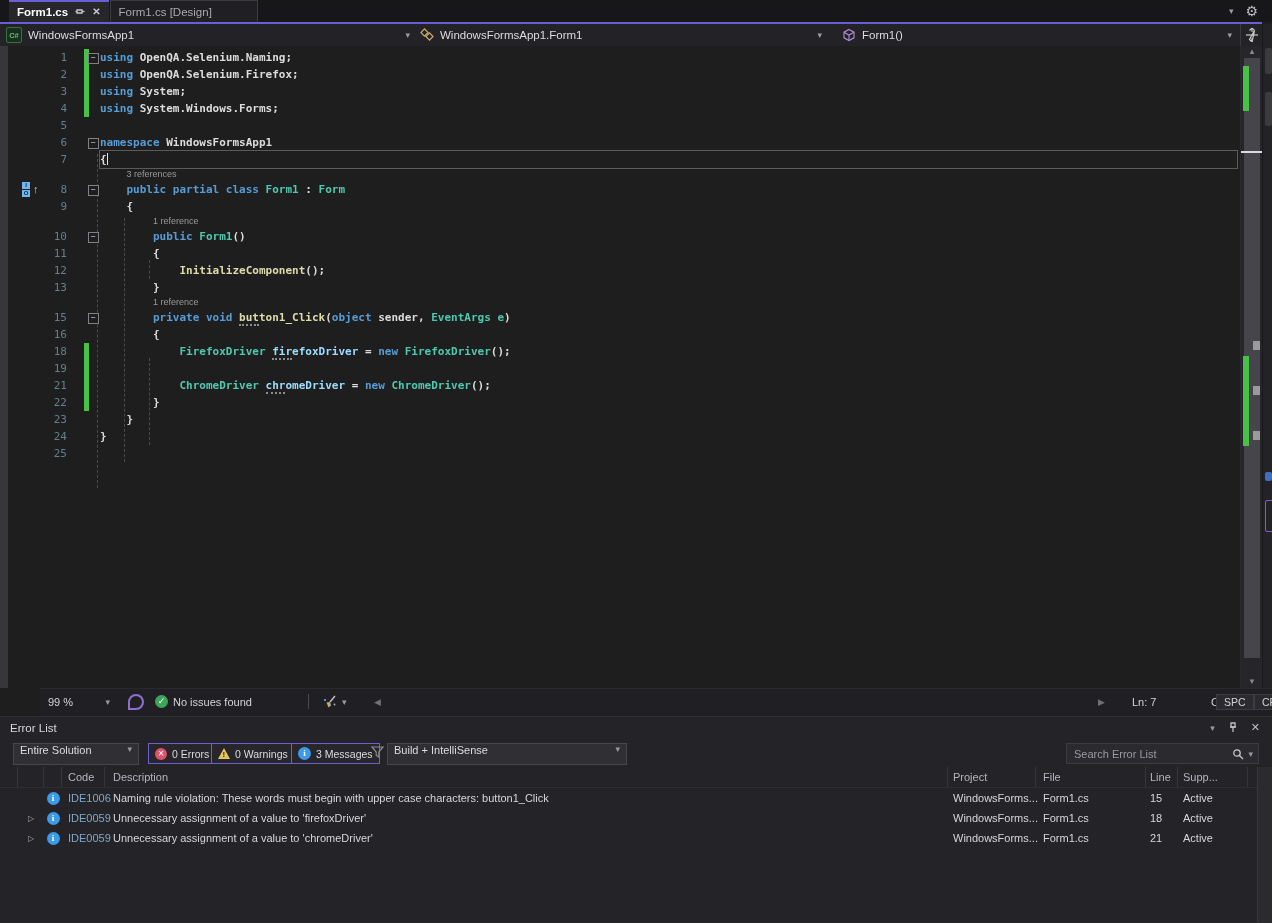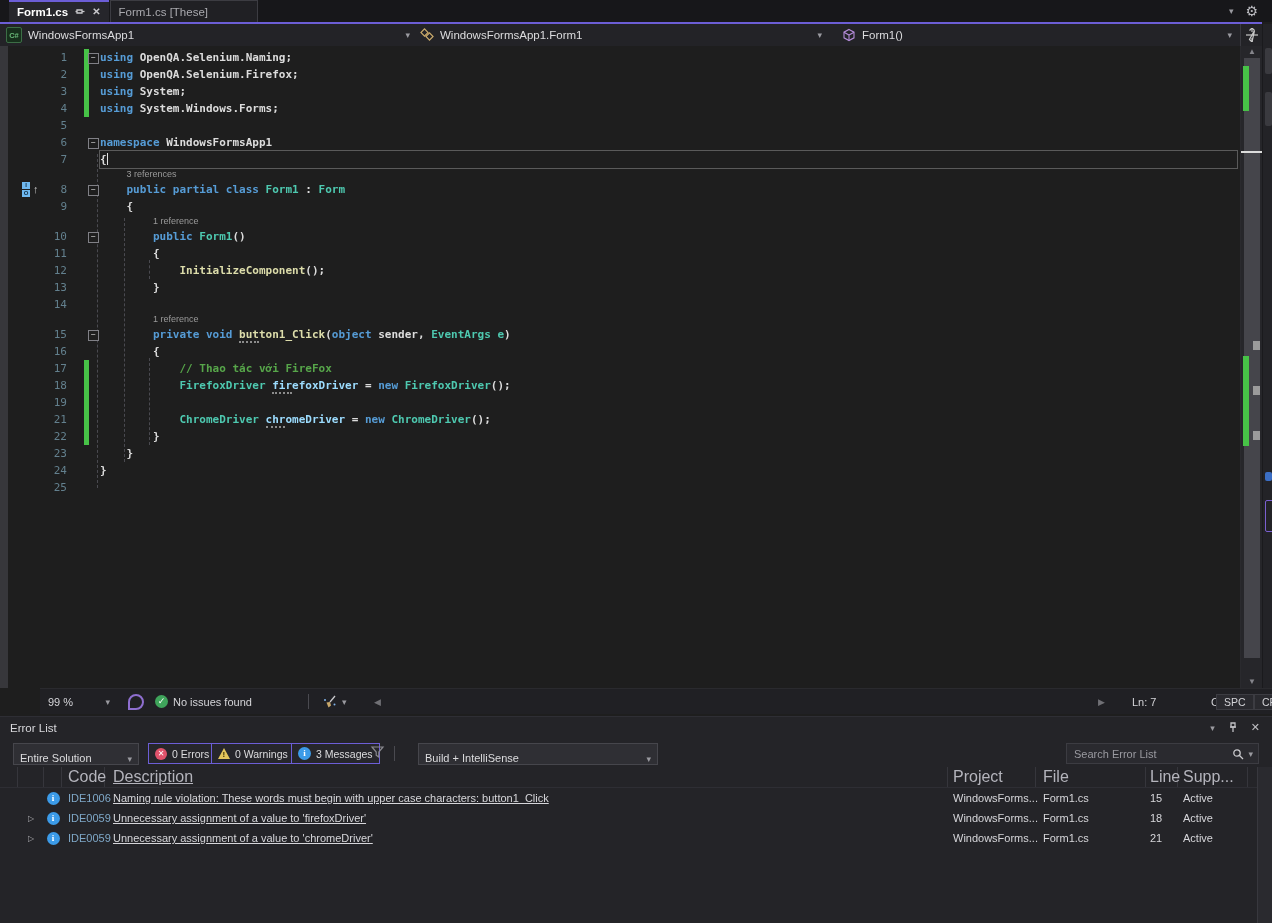--- a/index.html
+++ b/index.html
@@ -66,39 +66,39 @@
   .ic-intellicode{width:12px;height:12px;border:2px solid #8F6FD0;border-radius:50% 50% 50% 0;}
   .vsep{width:1px;height:15px;background:#4A4A50;}
   .sb-hbox{background:#2A2A2F;border:1px solid #3C3C42;font-size:10.5px;padding:1px 7px;}
   .scroll-arrow{color:#707075;font-size:9px;}
   
   #errorlist{position:absolute;left:0;top:716px;width:1272px;height:207px;background:#242428;border-top:1px solid #2E2E34;}
   #el-title{position:relative;height:24px;}
   #el-title .t{position:absolute;left:10px;top:5px;font-size:11.5px;color:#D8D8DC;}
   #el-title .ticons{position:absolute;right:12px;top:4px;display:flex;gap:13px;align-items:center;color:#C0C0C4;}
   #el-toolbar{position:relative;height:26px;}
-  .el-combo{position:absolute;top:2px;height:20px;background:#2F2F34;border:1px solid #46464C;display:flex;align-items:flex-end;
+  .el-combo{position:absolute;top:2px;height:20px;background:#2F2F34;border:1px solid #46464C;display:flex;align-items:flex-start;
             padding:0 6px;font-size:11px;color:#DCDCDE;gap:0;}
   .el-btn{position:absolute;top:2px;height:19px;border:1px solid var(--accent);background:#26262B;display:flex;align-items:center;
           gap:5px;padding:0 6px;font-size:10.5px;color:#DCDCDE;}
   .err-ic{width:12px;height:12px;border-radius:50%;background:var(--err);color:#FFF;font-size:8px;line-height:12px;text-align:center;}
   .warn-ic{width:0;height:0;border-left:6px solid transparent;border-right:6px solid transparent;border-bottom:11px solid var(--warn);position:relative;}
   .warn-ic i{position:absolute;left:-1.5px;top:2px;font-style:normal;color:#3A2E00;font-size:8px;font-weight:bold;}
   .info-ic{width:13px;height:13px;border-radius:50%;background:var(--info);color:#FFF;font:bold 9px/13px "Liberation Serif",serif;text-align:center;flex:none;}
   #el-search{position:absolute;left:1066px;top:2px;width:181px;height:19px;background:#2A2A2F;border:1px solid #3C3C42;display:flex;align-items:center;padding:0 5px;}
   #el-search input{flex:1;background:transparent;border:none;outline:none;color:#C8C8CC;font-size:11px;font-family:"Liberation Sans",sans-serif;}
   #el-search input::placeholder{color:#9A9AA0;}
   .el-grid{display:grid;grid-template-columns:18px 26px 18px 43px 843px 88px 110px 32px 70px 1fr;}
-  #el-header{height:20px;font-size:16px;color:#B4B4BC;border-bottom:1px solid #2E2E34;}
+  #el-header{height:20px;font-size:11px;color:#B4B4BC;border-bottom:1px solid #2E2E34;}
   #el-header>div{border-right:1px solid #36363C;display:flex;align-items:center;}
   .el-row{height:20px;font-size:11px;color:#D6D6DA;align-items:center;}
   .el-row>div{display:flex;align-items:center;height:20px;}
   .cell-code{color:#7FA8C8;}
   .exp{color:#A8A8AC;font-size:8px;}
-  .pad6{padding-left:6px;} .pad8{padding-left:8px;text-decoration:underline;} .pad5{padding-left:5px;} .pad7{padding-left:7px;} .pad4{padding-left:4px;}
+  .pad6{padding-left:6px;} .pad8{padding-left:8px;} .pad5{padding-left:5px;} .pad7{padding-left:7px;} .pad4{padding-left:4px;}
   #el-scroll{position:absolute;right:0;top:50px;bottom:0;width:14px;background:#2A2A2F;border-left:1px solid #38383E;}
   svg{display:block;}
 </style>
 </head>
 <body>
 
 <div id="app">
 
   <div id="tabstrip">
     <div class="tab active">
@@ -108,21 +108,21 @@
             <g stroke="#C9C9CD" stroke-width="1.3" fill="none">
               <path d="M2 3h5v3H2z"></path>
               <path d="M7 4.5h2.5"></path>
               <path d="M0.5 4.5H2"></path>
             </g>
           </svg>
       </span>
       <span class="close-ic">✕</span>
     </div>
     <div class="tab inactive">
-      <span>Form1.cs [These]</span>
+      <span>Form1.cs [Design]</span>
     </div>
     <div id="strip-icons">
       <span class="dd-arrow">▾</span>
       <span class="gear">⚙</span>
     </div>
   </div>
   <div id="accentline"></div>
 
   <div id="navbar">
     <div class="combo" id="combo-project">
@@ -263,49 +263,36 @@
             <span class="lnum">12</span>
           </div>
           <div class="codetext"><span class="c-pl">            </span><span class="c-mth">InitializeComponent</span><span class="c-pl">();</span></div>
         </div>
         <div class="line">
           <div class="gutter">
             <span class="lnum">13</span>
           </div>
           <div class="codetext"><span class="c-pl">        }</span></div>
         </div>
-        <div class="line">
-          <div class="gutter">
-            <span class="lnum">14</span>
-          </div>
-          <div class="codetext"></div>
-        </div>
         <div class="clrow">
           <div class="gutter"></div>
           <span class="cltext" style="margin-left: 52.96px;">1 reference</span>
         </div>
         <div class="line">
           <div class="gutter">
             <span class="lnum">15</span>
             <i class="fold">−</i>
           </div>
           <div class="codetext"><span class="c-pl">        </span><span class="c-kw">private</span><span class="c-pl"> </span><span class="c-kw">void</span><span class="c-pl"> </span><span class="c-mth c-sug">but</span><span class="c-mth">ton1_Click</span><span class="c-pl">(</span><span class="c-kw">object</span><span class="c-pl"> sender, </span><span class="c-ty">EventArgs e</span><span class="c-pl">)</span></div>
         </div>
         <div class="line">
           <div class="gutter">
             <span class="lnum">16</span>
           </div>
           <div class="codetext"><span class="c-pl">        {</span></div>
-        </div>
-        <div class="line">
-          <div class="gutter">
-            <span class="lnum">17</span>
-            <i class="chg"></i>
-          </div>
-          <div class="codetext"><span class="c-pl">            </span><span class="c-cm">// Thao tác với FireFox</span></div>
         </div>
         <div class="line">
           <div class="gutter">
             <span class="lnum">18</span>
             <i class="chg"></i>
           </div>
           <div class="codetext"><span class="c-pl">            </span><span class="c-ty">FirefoxDriver</span><span class="c-pl"> </span><span class="c-lv c-sug">fir</span><span class="c-lv">efoxDriver</span><span class="c-pl"> = </span><span class="c-kw">new</span><span class="c-pl"> </span><span class="c-ty">FirefoxDriver</span><span class="c-pl">();</span></div>
         </div>
         <div class="line">
           <div class="gutter">
@@ -445,21 +432,21 @@
         <span>0 Warnings</span>
       </div>
       <div class="el-btn" style="left:291px;">
         <span class="info-ic">i</span>
         <span>3 Messages</span>
       </div>
       <svg width="18" height="16" viewBox="0 0 18 16" style="position:absolute;left:370px;top:4px;">
         <path d="M2 2h11l-4.2 5v5l-2.6-1.8V7z" stroke="#8A8A90" fill="none" stroke-width="1.2"></path>
       </svg>
       <span class="vsep" style="position:absolute;left:394px;top:5px;"></span>
-      <div class="el-combo" style="left:418px;width:226px;">
+      <div class="el-combo" style="left:387px;width:226px;">
         <span>Build + IntelliSense</span>
           <span style="flex:1"></span>
           <span class="dd-arrow">▾</span>
       </div>
       <div id="el-search">
         <input type="text" placeholder="Search Error List" style="">
         <svg width="12" height="12" viewBox="0 0 12 12">
             <g stroke="#C8C8CC" stroke-width="1.3" fill="none">
               <circle cx="5" cy="5" r="3.2"></circle>
               <path d="M7.5 7.5 11 11"></path>

